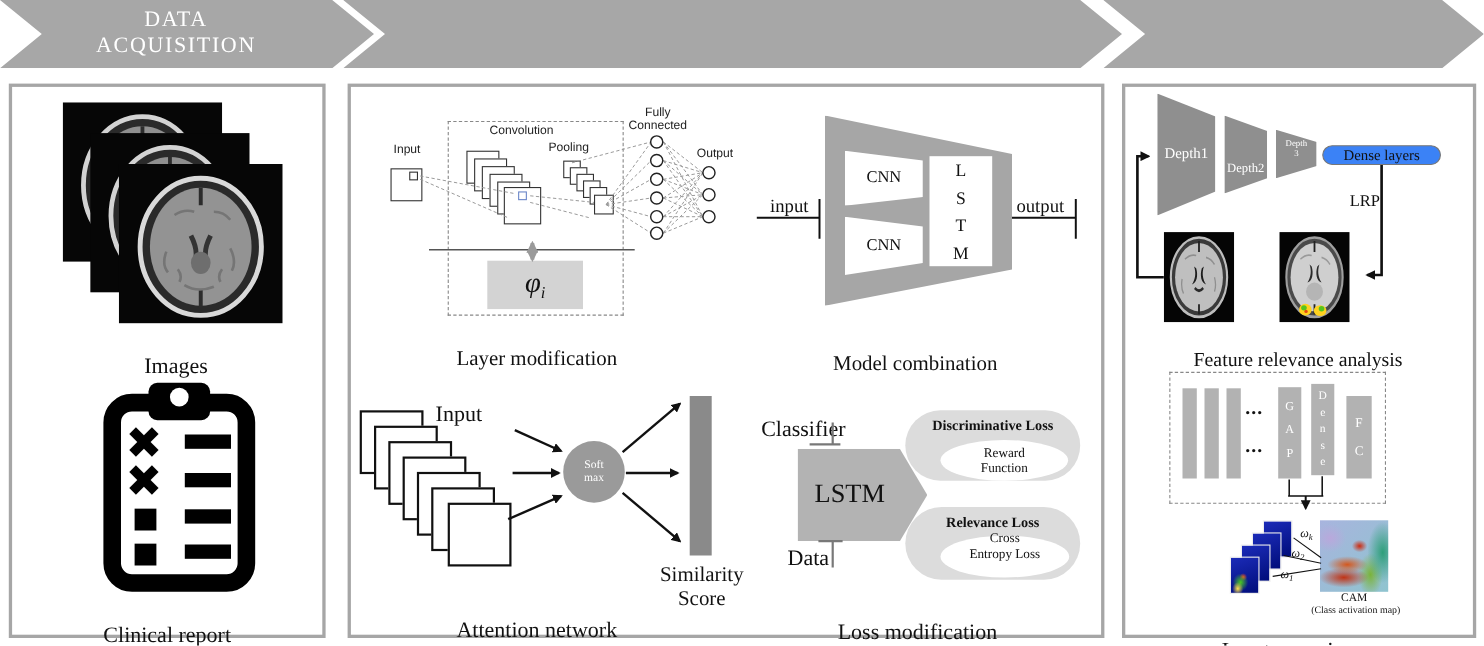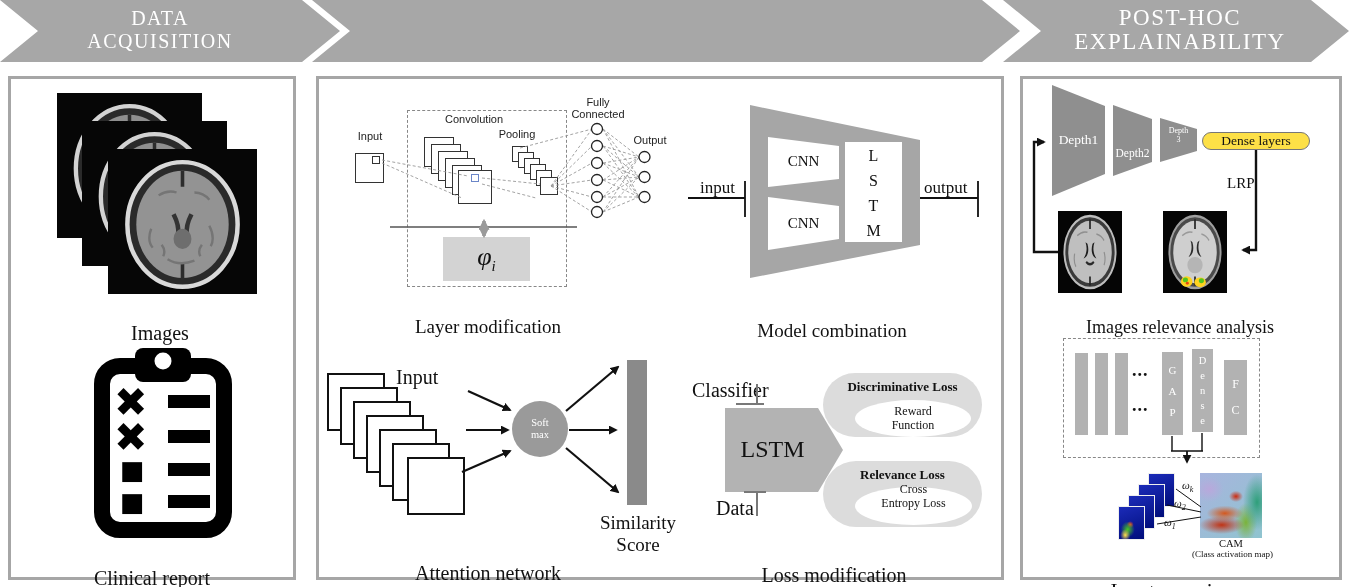--- a/index.html
+++ b/index.html
@@ -31,22 +31,20 @@
 <body>
 
 <div id="root">
 
   <div class="chev" style="left:0;width:340px;clip-path:polygon(0 0,302px 0,340px 31px,302px 62px,0 62px,38px 31px);"></div>
   <div class="chev" style="left:303px;width:717px;clip-path:polygon(9px 0,679px 0,717px 31px,679px 62px,9px 62px,47px 31px);"></div>
   <div class="chev" style="left:994px;width:355px;clip-path:polygon(9px 0,317px 0,355px 31px,317px 62px,9px 62px,47px 31px);"></div>
 
   <div class="banner-label pre" style="left:20px;top:7px;width:280px;font-size:20px;line-height:23px;">DATA
 ACQUISITION</div>
-  <div class="banner-label pre" style="left:1040px;top:6px;width:280px;font-size:23px;line-height:24px;">POST-HOC
-EXPLAINABILITY</div>
 
   <div class="panel" style="left:8px;top:76px;width:288px;height:504px;"></div>
   <div class="panel" style="left:316px;top:76px;width:688px;height:504px;"></div>
   <div class="panel" style="left:1020px;top:76px;width:322px;height:504px;"></div>
 
   <svg class="abs" style="left:57px;top:93px;width:145px;height:145px" viewBox="0 0 100 100" preserveAspectRatio="none">
     <rect width="100" height="100" fill="#060606"></rect>
     <ellipse cx="50" cy="52" rx="37" ry="43" fill="#2a2a2a" stroke="#d3d3d3" stroke-width="3"></ellipse>
     <ellipse cx="50" cy="52" rx="31" ry="37" fill="#8f8f8f"></ellipse>
     <path d="M50 15 v11 M50 79 v11" stroke="#2c2c2c" stroke-width="2.4" fill="none"></path>
@@ -170,21 +168,21 @@
 Entropy Loss</div>
   <div class="caption" style="left:714px;top:540px;width:240px;font-size:20px;">Loss modification</div>
 
   <div class="abs" style="left:1052px;top:85px;width:53px;height:111px;background:#8f8f8f;clip-path:polygon(0 0,53px 21px,53px 89px,0 111px);"></div>
   <div class="abs" style="left:1113px;top:105px;width:39px;height:71px;background:#8f8f8f;clip-path:polygon(0 0,39px 14px,39px 57px,0 71px);"></div>
   <div class="abs" style="left:1160px;top:118px;width:37px;height:44px;background:#8f8f8f;clip-path:polygon(0 0,37px 11px,37px 33px,0 44px);"></div>
   <div class="abs ctr vtext" style="left:1052px;top:132px;width:53px;font-size:13.5px;">Depth1</div>
   <div class="abs ctr vtext" style="left:1113px;top:133px;width:39px;font-size:11.5px;margin-top:14px;">Depth2</div>
   <div class="abs ctr vtext pre" style="left:1160px;top:126px;width:37px;font-size:8px;line-height:9px;">Depth
 3</div>
-  <div class="abs ctr" style="left:1202px;top:132px;width:108px;height:18px;border:1.5px solid #777;border-radius:9px;font-size:13.5px;line-height:15px;background:#fde047;">Dense layers</div>
+  <div class="abs ctr" style="left:1202px;top:132px;width:108px;height:18px;border:1.5px solid #777;border-radius:9px;font-size:13.5px;line-height:15px;background:#3b82f6;">Dense layers</div>
   <div class="abs" style="left:1227px;top:175px;font-size:15px;">LRP</div>
 
   <svg class="abs" style="left:1058px;top:211px;width:64px;height:82px" viewBox="0 0 100 100" preserveAspectRatio="none">
     <rect width="100" height="100" fill="#050505"></rect>
     <ellipse cx="50" cy="50" rx="40" ry="44" fill="#3a3a3a" stroke="#bdbdbd" stroke-width="3"></ellipse>
     <ellipse cx="50" cy="50" rx="34" ry="38" fill="#bfbfbf"></ellipse>
     <path d="M50 10 v12 M50 80 v11" stroke="#222" stroke-width="2.6" fill="none"></path>
     <path d="M43 38 c3 7 2 14 -3 20 c7 -2 9 -10 6 -18 z" fill="#1e1e1e"></path>
     <path d="M57 38 c-3 7 -2 14 3 20 c-7 -2 -9 -10 -6 -18 z" fill="#1e1e1e"></path>
     <path d="M44 62 q6 6 12 0" stroke="#2a2a2a" stroke-width="3" fill="none"></path>
@@ -198,21 +196,21 @@
     <path d="M43 36 c3 7 2 14 -3 20 c7 -2 9 -10 6 -18 z" fill="#2b2b2b"></path>
     <path d="M57 36 c-3 7 -2 14 3 20 c-7 -2 -9 -10 -6 -18 z" fill="#2b2b2b"></path>
     <ellipse cx="50" cy="66" rx="12" ry="10" fill="#b5b5b5"></ellipse>
     <path d="M30 30 q8 -6 16 -4 M60 28 q8 2 12 8" stroke="#9a9a9a" stroke-width="1.8" fill="none"></path>
     <ellipse cx="37" cy="86" rx="9" ry="6.5" fill="#ffd21f"></ellipse>
     <ellipse cx="35" cy="84" rx="4" ry="3" fill="#55c41e"></ellipse>
     <ellipse cx="58" cy="87" rx="9" ry="6" fill="#ffd21f"></ellipse>
     <ellipse cx="60" cy="85" rx="4" ry="3" fill="#55c41e"></ellipse>
     <ellipse cx="38" cy="88" rx="2.4" ry="1.8" fill="#e34a12"></ellipse>
   </svg>
-  <div class="caption" style="left:1045px;top:293px;width:270px;font-size:18px;">Images relevance analysis</div>
+  <div class="caption" style="left:1045px;top:293px;width:270px;font-size:18px;">Feature relevance analysis</div>
 
   <div class="abs" style="left:1063px;top:338px;width:197px;height:120px;border:1.6px dashed #888;"></div>
   <div class="bar" style="left:1075px;top:353px;width:13px;height:82px;"></div>
   <div class="bar" style="left:1095px;top:353px;width:13px;height:82px;"></div>
   <div class="bar" style="left:1115px;top:353px;width:13px;height:82px;"></div>
   <div class="abs" style="left:1132px;top:360px;font-size:18px;font-weight:bold;letter-spacing:1px;color:#111;">...</div>
   <div class="abs" style="left:1132px;top:395px;font-size:18px;font-weight:bold;letter-spacing:1px;color:#111;">...</div>
   <div class="bar" style="left:1162px;top:352px;width:21px;height:83px;"></div>
   <div class="abs ctr vtext pre" style="left:1162px;top:360px;width:21px;font-size:11px;line-height:21px;">G
 A

